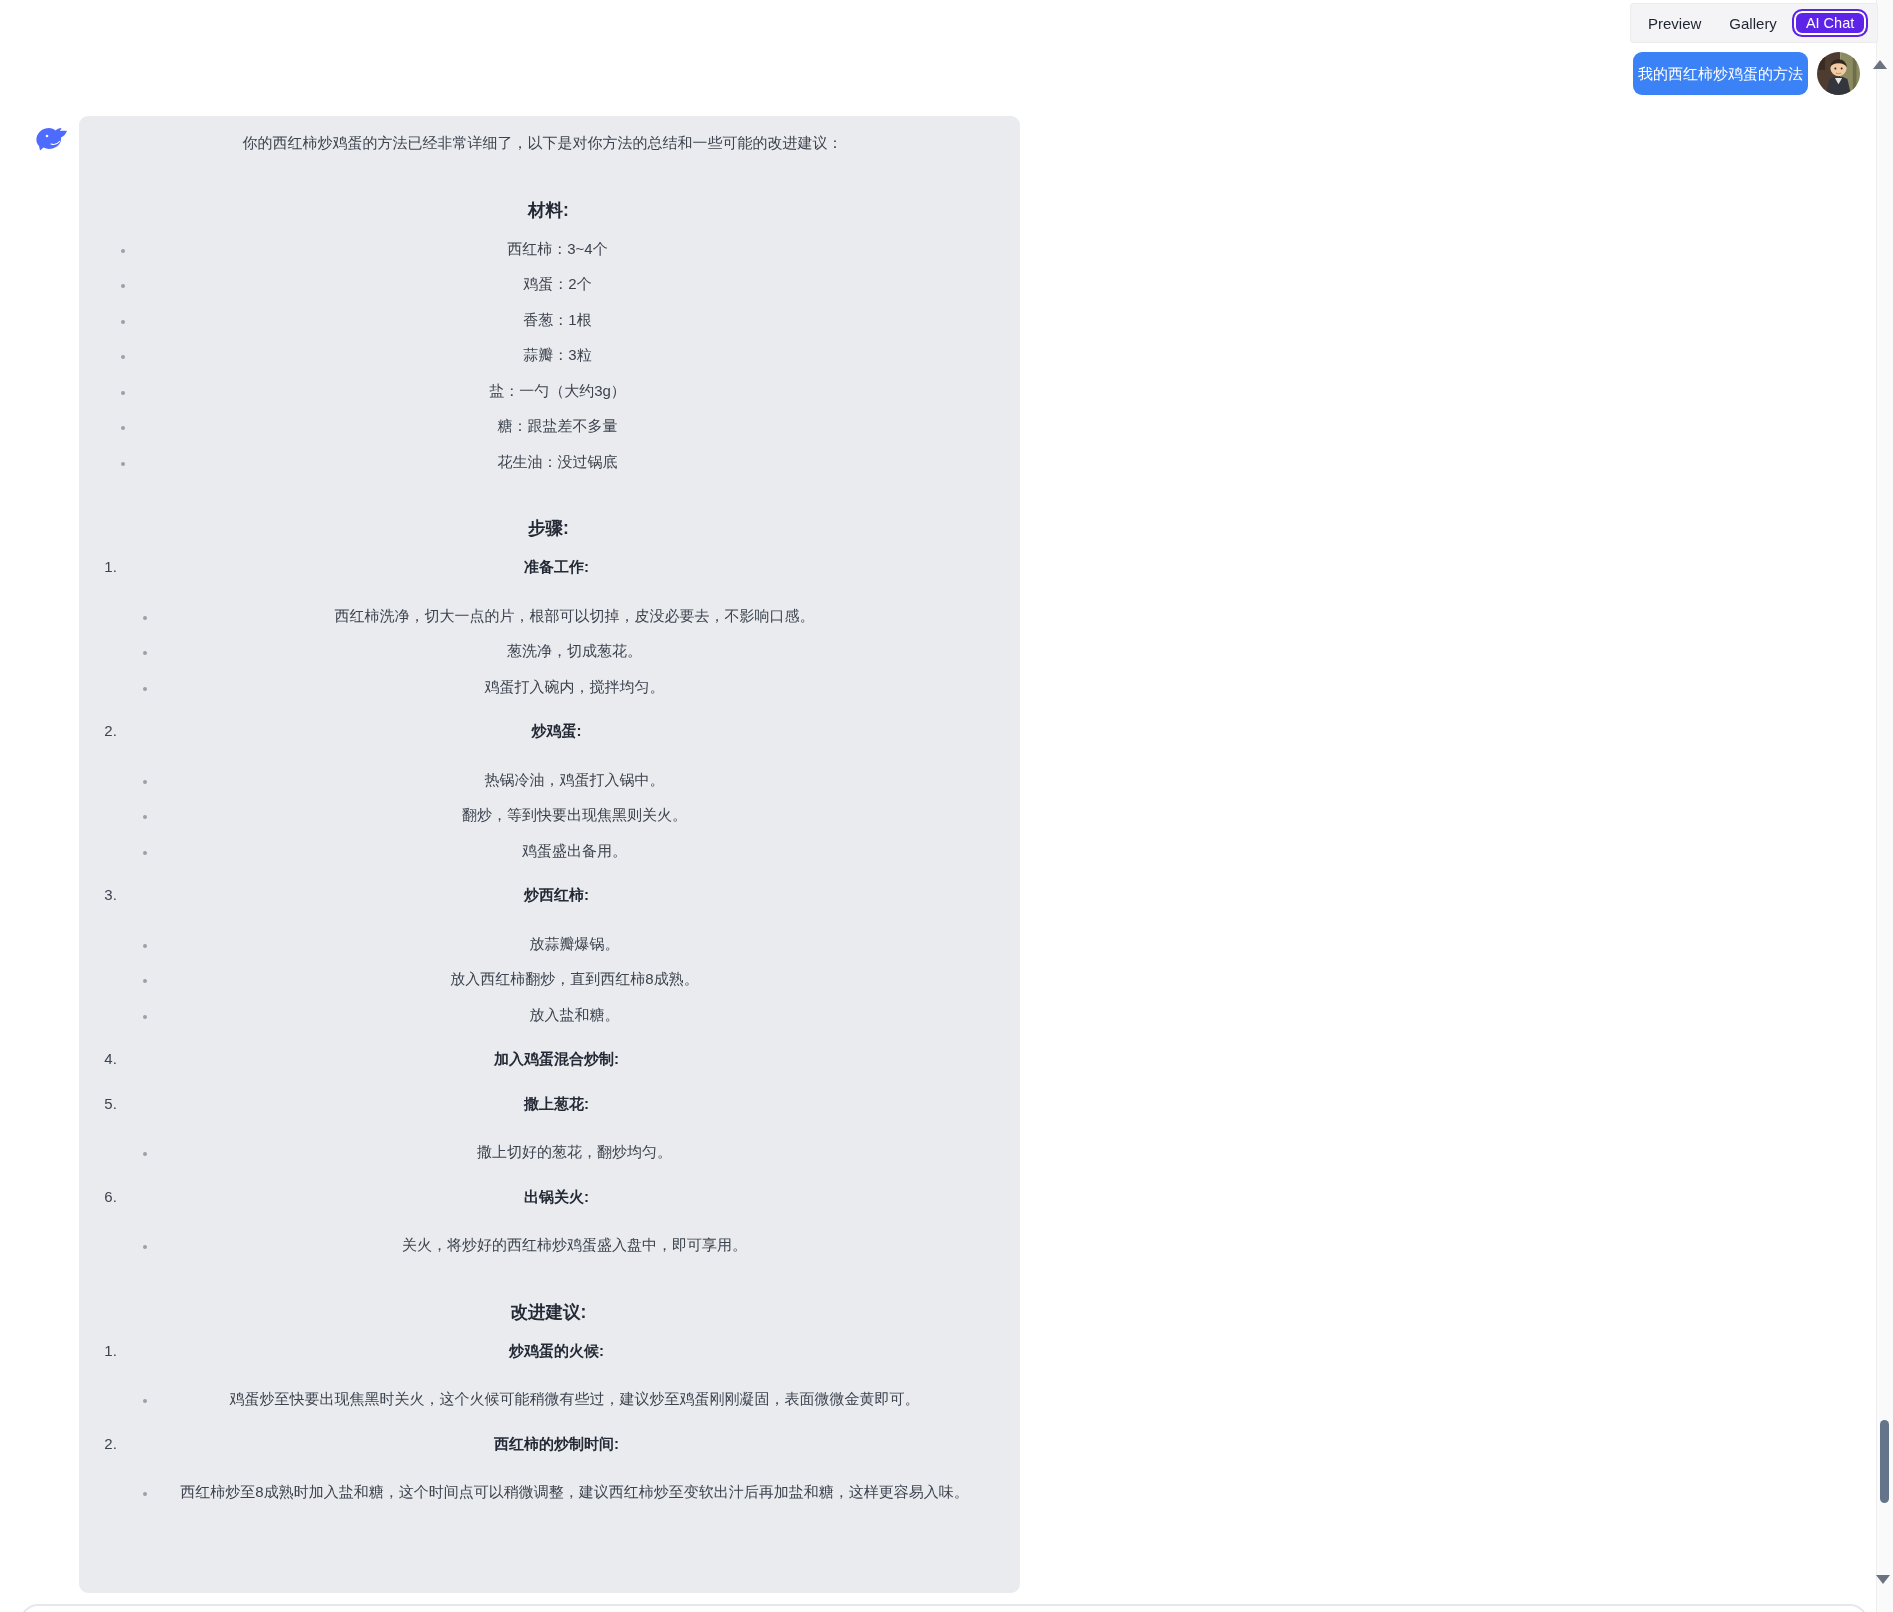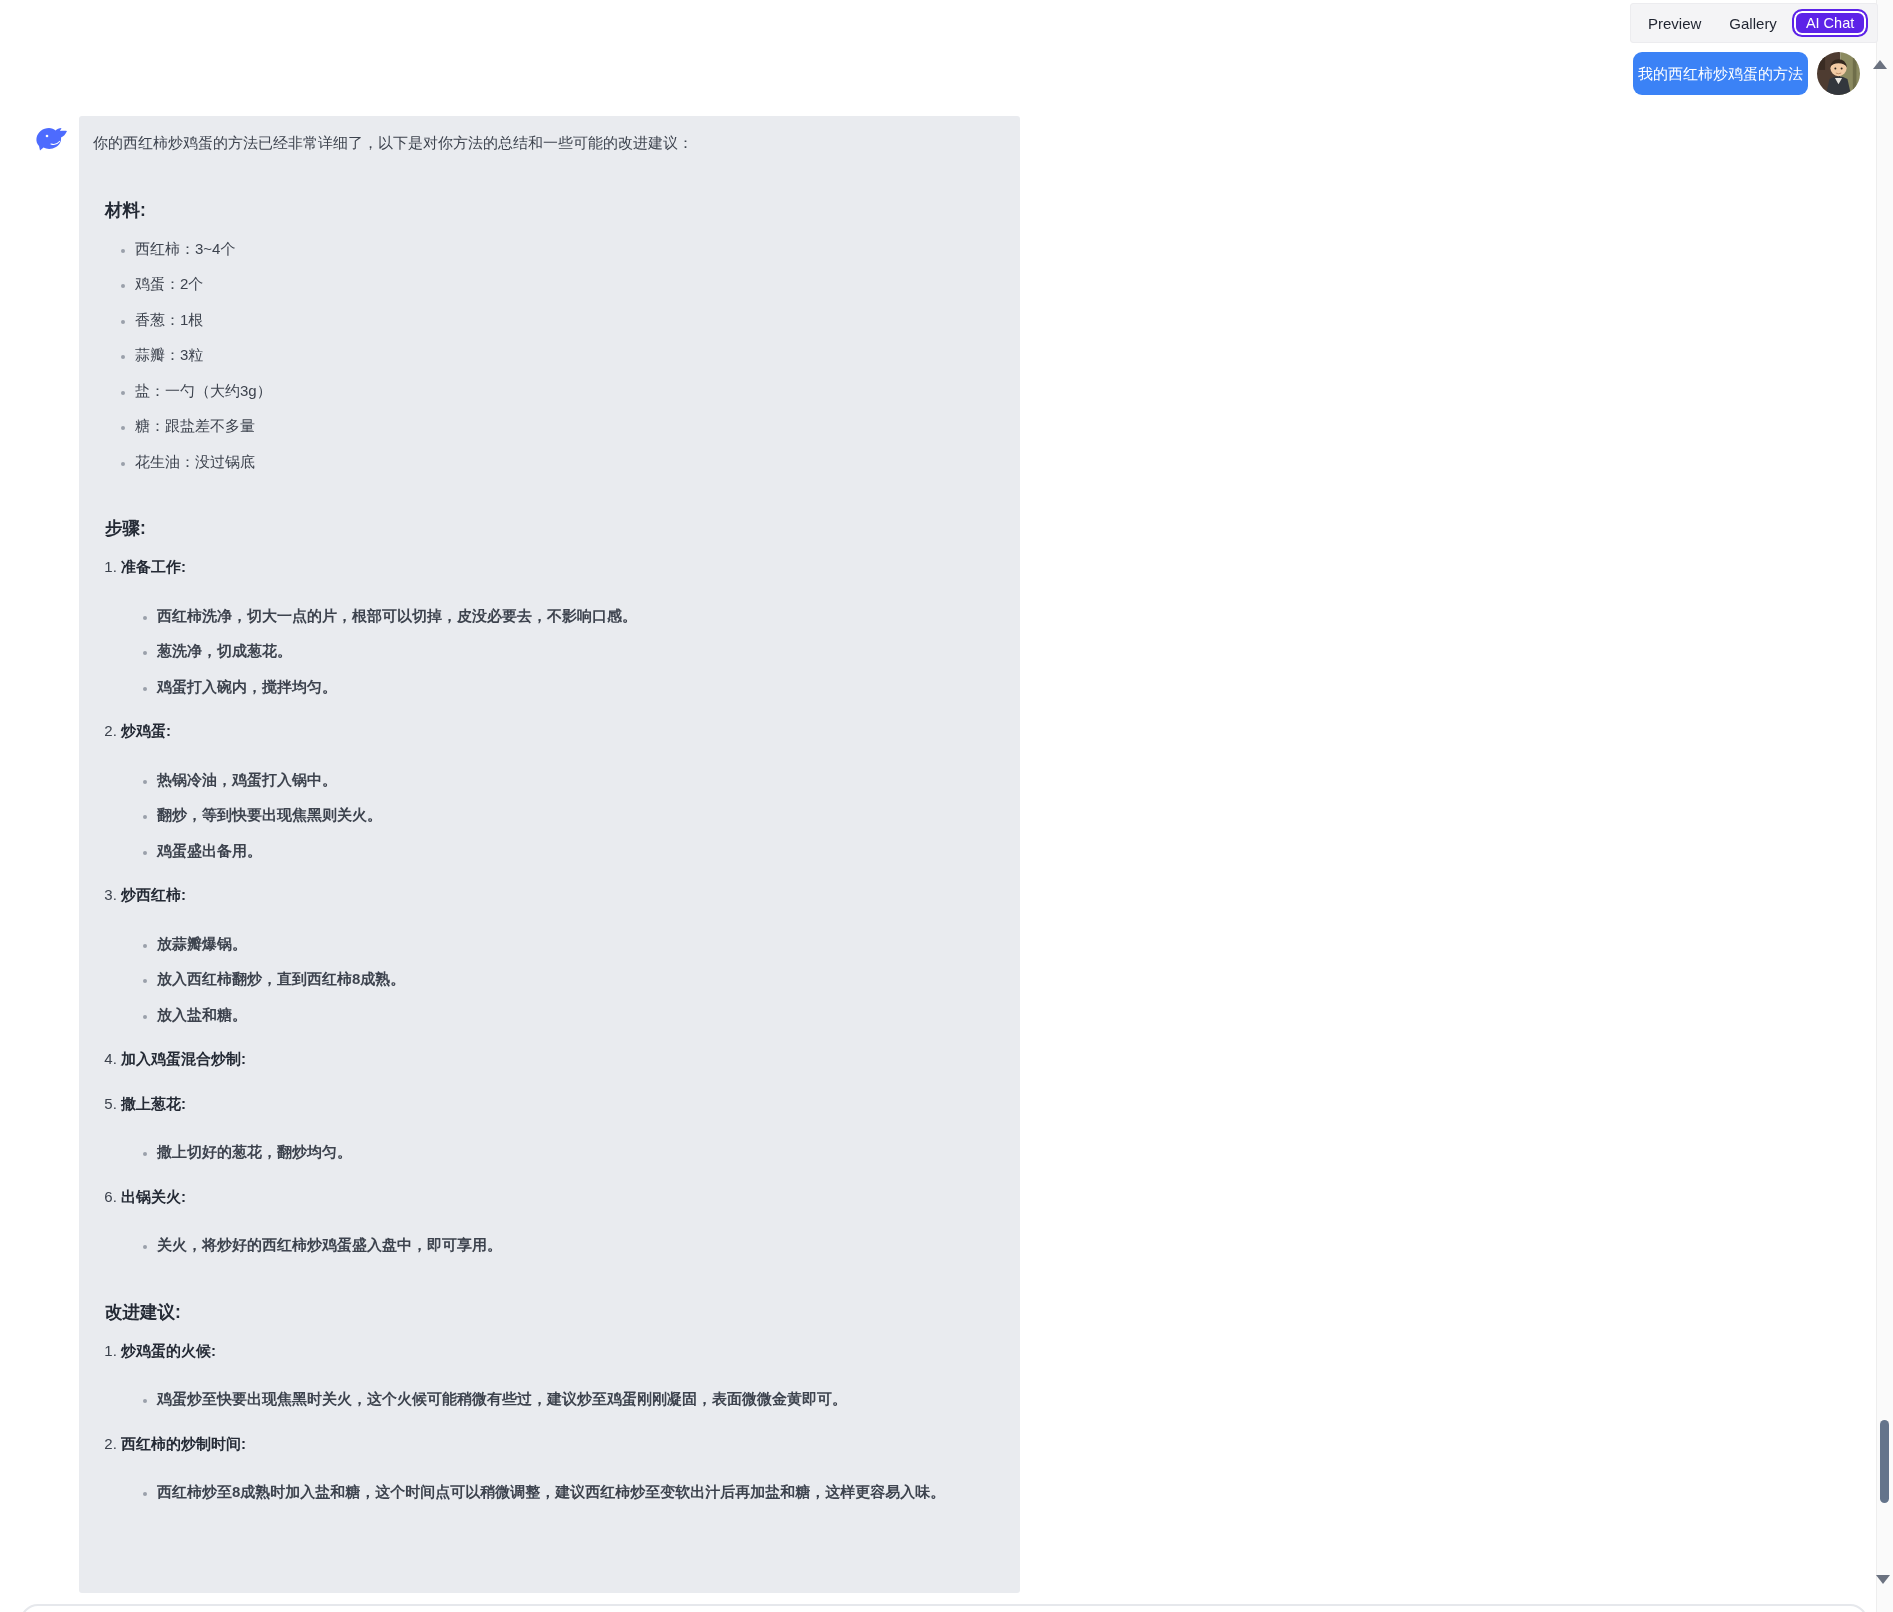--- a/index.html
+++ b/index.html
@@ -28,35 +28,35 @@
   .up-arrow { position:absolute; top:60px; right:6px; width:0; height:0;
     border-left:7px solid transparent; border-right:7px solid transparent;
     border-bottom:9px solid #6b7280; cursor:pointer; z-index:40; }
 
   
   .ai-row { position:absolute; top:116px; left:36px; display:flex;
     align-items:flex-start; }
   .ai-icon { width:32px; height:28px; margin-top:10px; margin-right:11px; flex:0 0 auto; }
   .ai-icon svg { display:block; width:32px; height:28px; }
   .ai-bubble { width:941px; height:1477px; overflow:hidden; background:#e9ebef;
-    border-radius:3px; padding:16px 28px 18px 14px; color:#3d434e;
-    font-size:15px; line-height:21.5px; }
+    border-radius:9px; padding:16px 28px 18px 14px; color:#3d434e;
+    font-size:15px; line-height:21.5px;text-align:center; }
 
   .ai-bubble p.intro { margin:0; }
   .ai-bubble h3 { font-size:17.5px; line-height:25px; color:#242a35;
     font-weight:bold; margin:44px 0 15px 12px; }
   ul.top-list { list-style:disc; padding-left:30px; margin:12px; }
   ul.top-list > li { margin-bottom:14px; }
   ul.top-list > li::marker { color:#9aa0aa; font-size:12px; }
   ol.step-list { padding-left:28px; margin:0; }
   ol.step-list > li { margin-bottom:23px; }
   ol.step-list > li::marker { color:#3d434e; }
   .step-label { font-weight:bold; color:#242a35; }
   ul.sub-list { list-style:disc; padding-left:36px; margin:27px 0 0 0; }
-  ul.sub-list > li { margin-bottom:14px;font-weight:bold; }
+  ul.sub-list > li { margin-bottom:14px; }
   ul.sub-list > li::marker { color:#9aa0aa; font-size:12px; }
 
   
   .bottom-mask { position:absolute; left:0; bottom:0; width:1876px; height:19px;
     background:#ffffff; z-index:10; }
   .chat-input { position:absolute; left:20px; top:1604px; width:1848px; height:40px;
     background:#ffffff; border:2px solid #e6e8ec; border-radius:18px; z-index:15;
     cursor:text; }
 
   

